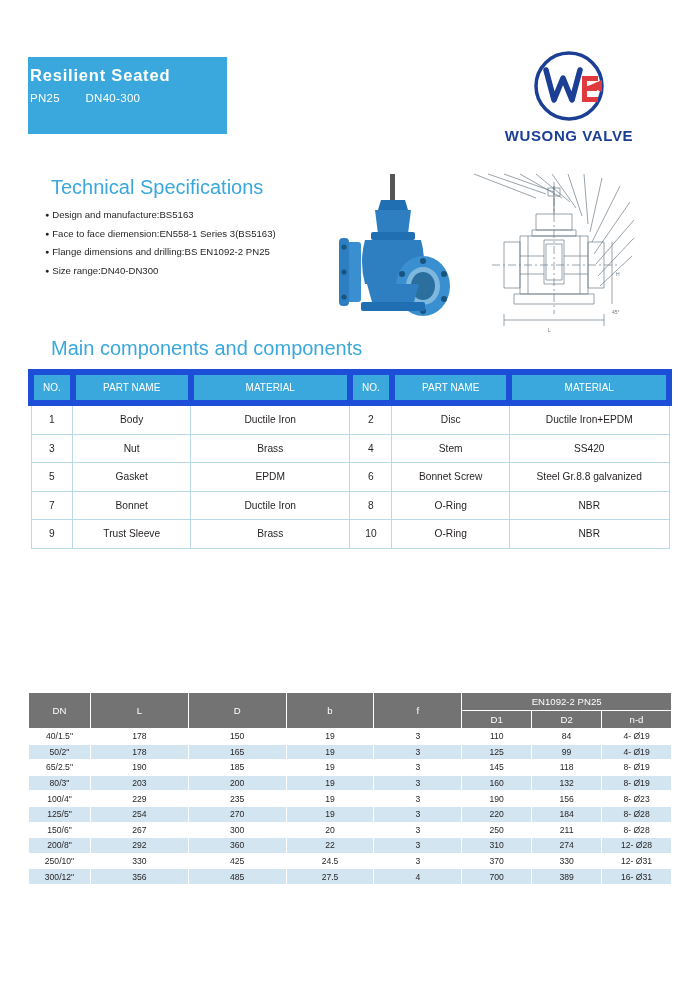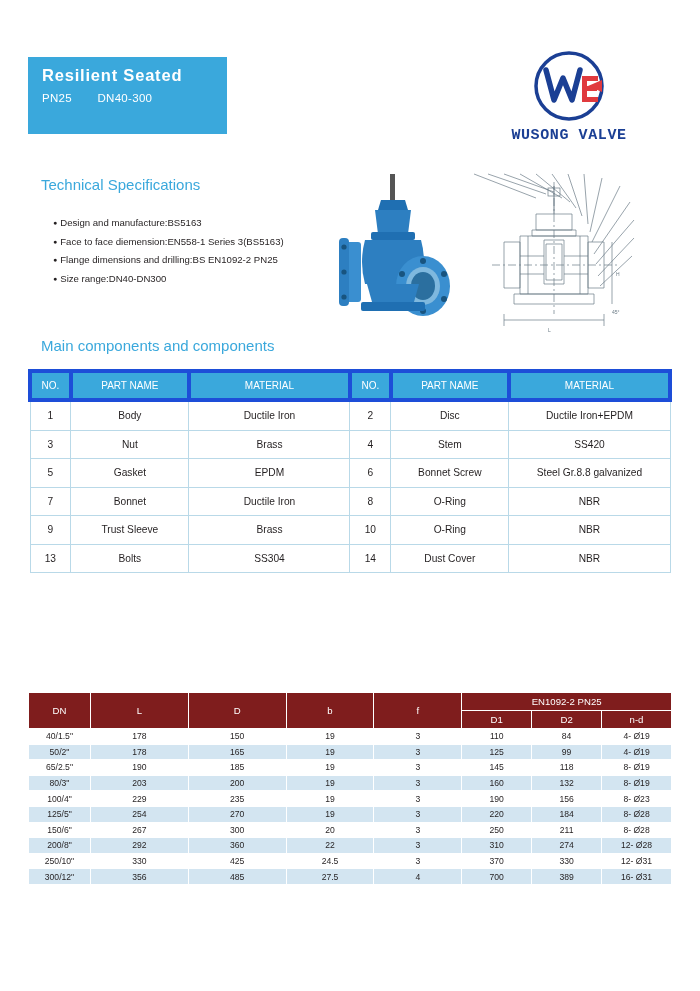--- a/index.html
+++ b/index.html
@@ -24,21 +24,21 @@
   
   .title-block {
     position: absolute;
     left: 28px;
     top: 57px;
     width: 199px;
     height: 77px;
     background: #3aa8dc;
     color: #ffffff;
     box-sizing: border-box;
-    padding: 8px 0 0 14px;
+    padding: 8px 0 0 2px;
   }
   .title-line1, .title-line2 {
     font-size: 16.5px;
     font-weight: bold;
     letter-spacing: 0.8px;
     line-height: 20px;
   }
   .title-sub {
     margin-top: 7px;
     font-size: 11.5px;
@@ -48,54 +48,54 @@
     margin-left: 22px;
   }
 
   
   .logo-wrap {
     position: absolute;
     right: 56px;
     top: 50px;
     width: 150px;
     text-align: center;
-    font-family: Liberation Mono, monospace;
   }
   .logo-mark {
     width: 150px;
     height: 72px;
     display: block;
   }
   .logo-text {
     margin-top: 5px;
     font-size: 15px;
     font-weight: bold;
     color: #1b3f94;
     letter-spacing: 0.6px;
   }
 
   
   .sec-heading {
     position: absolute;
-    font-size: 15px;
+    font-size: 20px;
     color: #3aa8dc;
     font-weight: normal;
+    margin-left: 10px;
   }
   #h-tech { left: 41px; top: 176px; }
   #h-components { left: 41px; top: 337px; }
   #h-dims { left: 41px; top: 645px; }
 
   
   .spec-list {
     position: absolute;
     left: 41px;
     top: 202px;
     width: 300px;
     list-style: none;
-    margin: 12px;
+    margin: 4px;
     padding: 0;
   }
   .spec-list li {
     font-size: 9.6px;
     line-height: 18.6px;
     color: #231f20;
     white-space: nowrap;
   }
   .spec-list li::before {
     content: "\25CF";
@@ -135,42 +135,42 @@
     left: 28px;
     top: 369px;
     width: 644px;
   }
   .comp-table th {
     background: #3aa8dc;
     color: #ffffff;
     font-weight: normal;
     font-size: 10px;
     height: 23px;
-    border: 4px solid #1d4ed8;
+    border: 6px solid #1d4ed8;
   }
   .comp-table td {
     height: 25.5px;
     text-align: center;
     border: 1px solid #b9d9e8;
     color: #231f20;
     font-size: 10.2px;
   }
   .comp-table .c-no { width: 34px; }
   .comp-table .c-part { width: 110px; }
   .comp-table .c-mat { width: 152px; }
 
   
   .dim-table {
     position: absolute;
     left: 28px;
     top: 692px;
     width: 644px;
   }
   .dim-table th {
-    background: #7f1d1d;
+    background: #737373;
     color: #ffffff;
     font-weight: normal;
     font-size: 9.6px;
     border: 1px solid #ffffff;
     height: 15px;
   }
   .dim-table th.tall {
     height: 31px;
   }
   .dim-table td {
@@ -358,28 +358,20 @@
         <td>NBR</td>
       </tr>
       <tr>
         <td>9</td>
         <td>Trust Sleeve</td>
         <td>Brass</td>
         <td>10</td>
         <td>O-Ring</td>
         <td>NBR</td>
       </tr>
-      <tr>
-        <td>13</td>
-        <td>Bolts</td>
-        <td>SS304</td>
-        <td>14</td>
-        <td>Dust Cover</td>
-        <td>NBR</td>
-      </tr>
     </tbody>
   </table>
 
 
   <table class="dim-table">
     <colgroup>
       <col class="c-dn">
         <col class="c-l">
         <col class="c-d">
         <col class="c-b">

